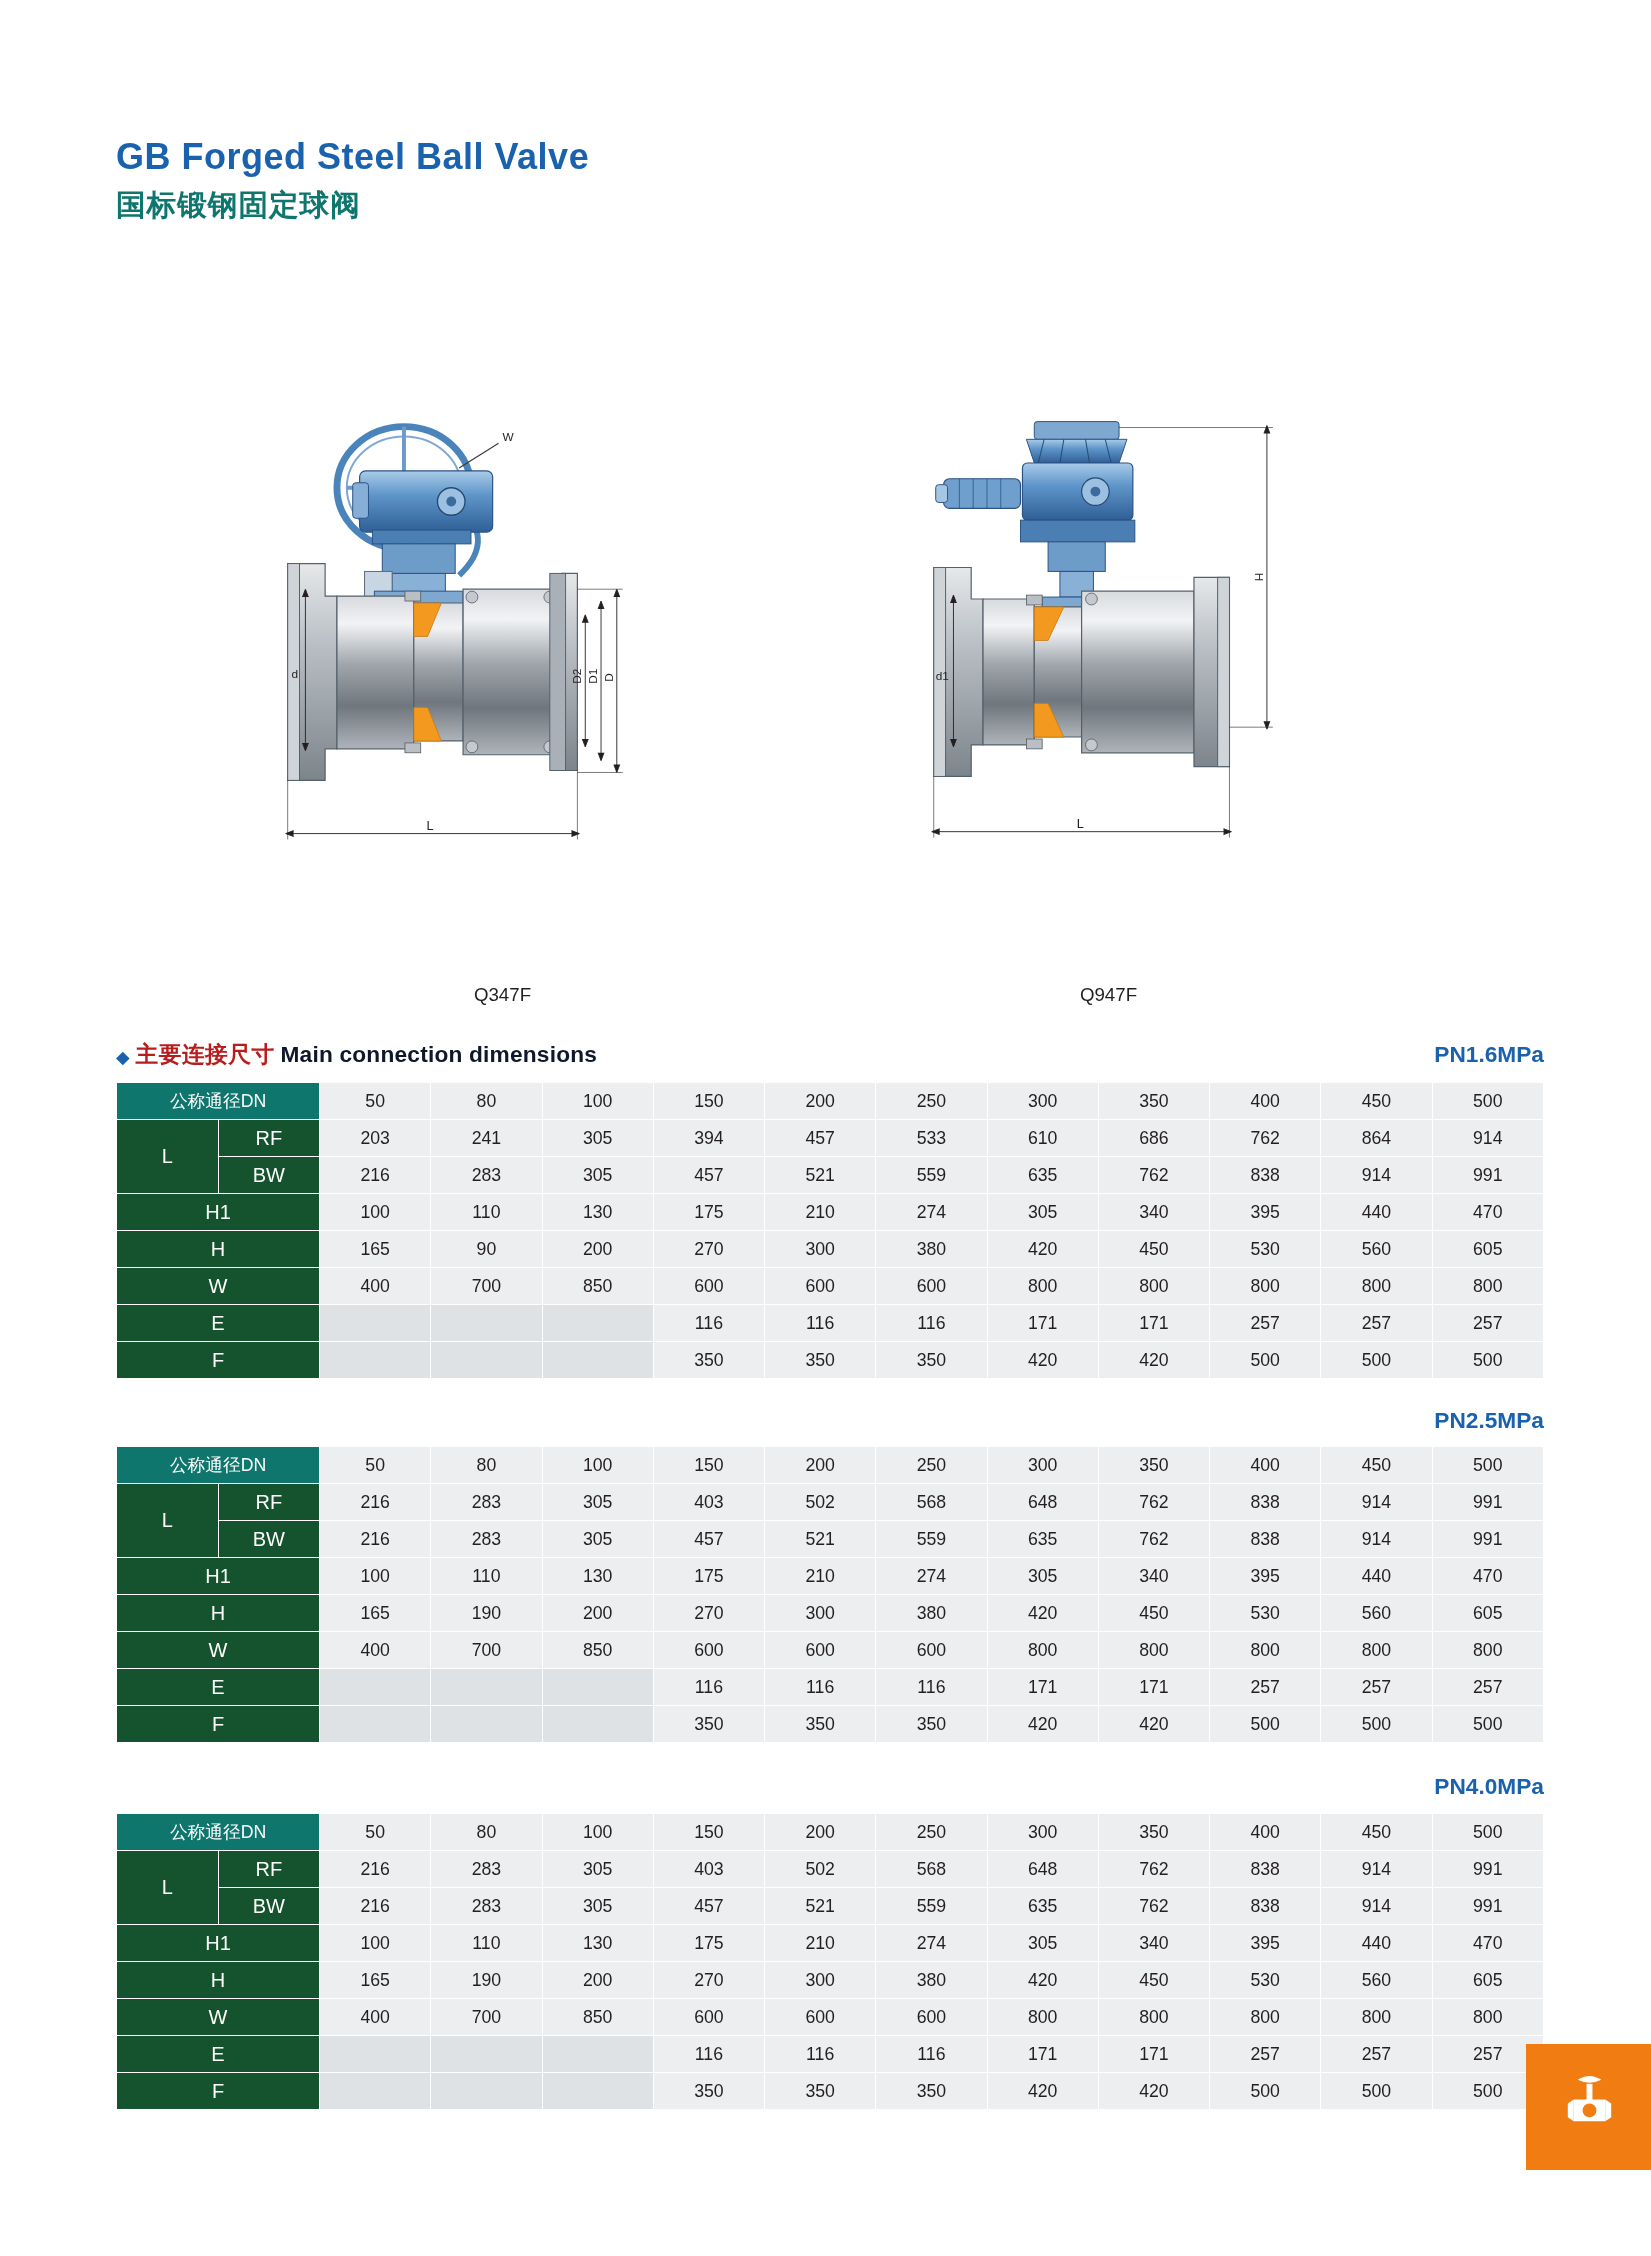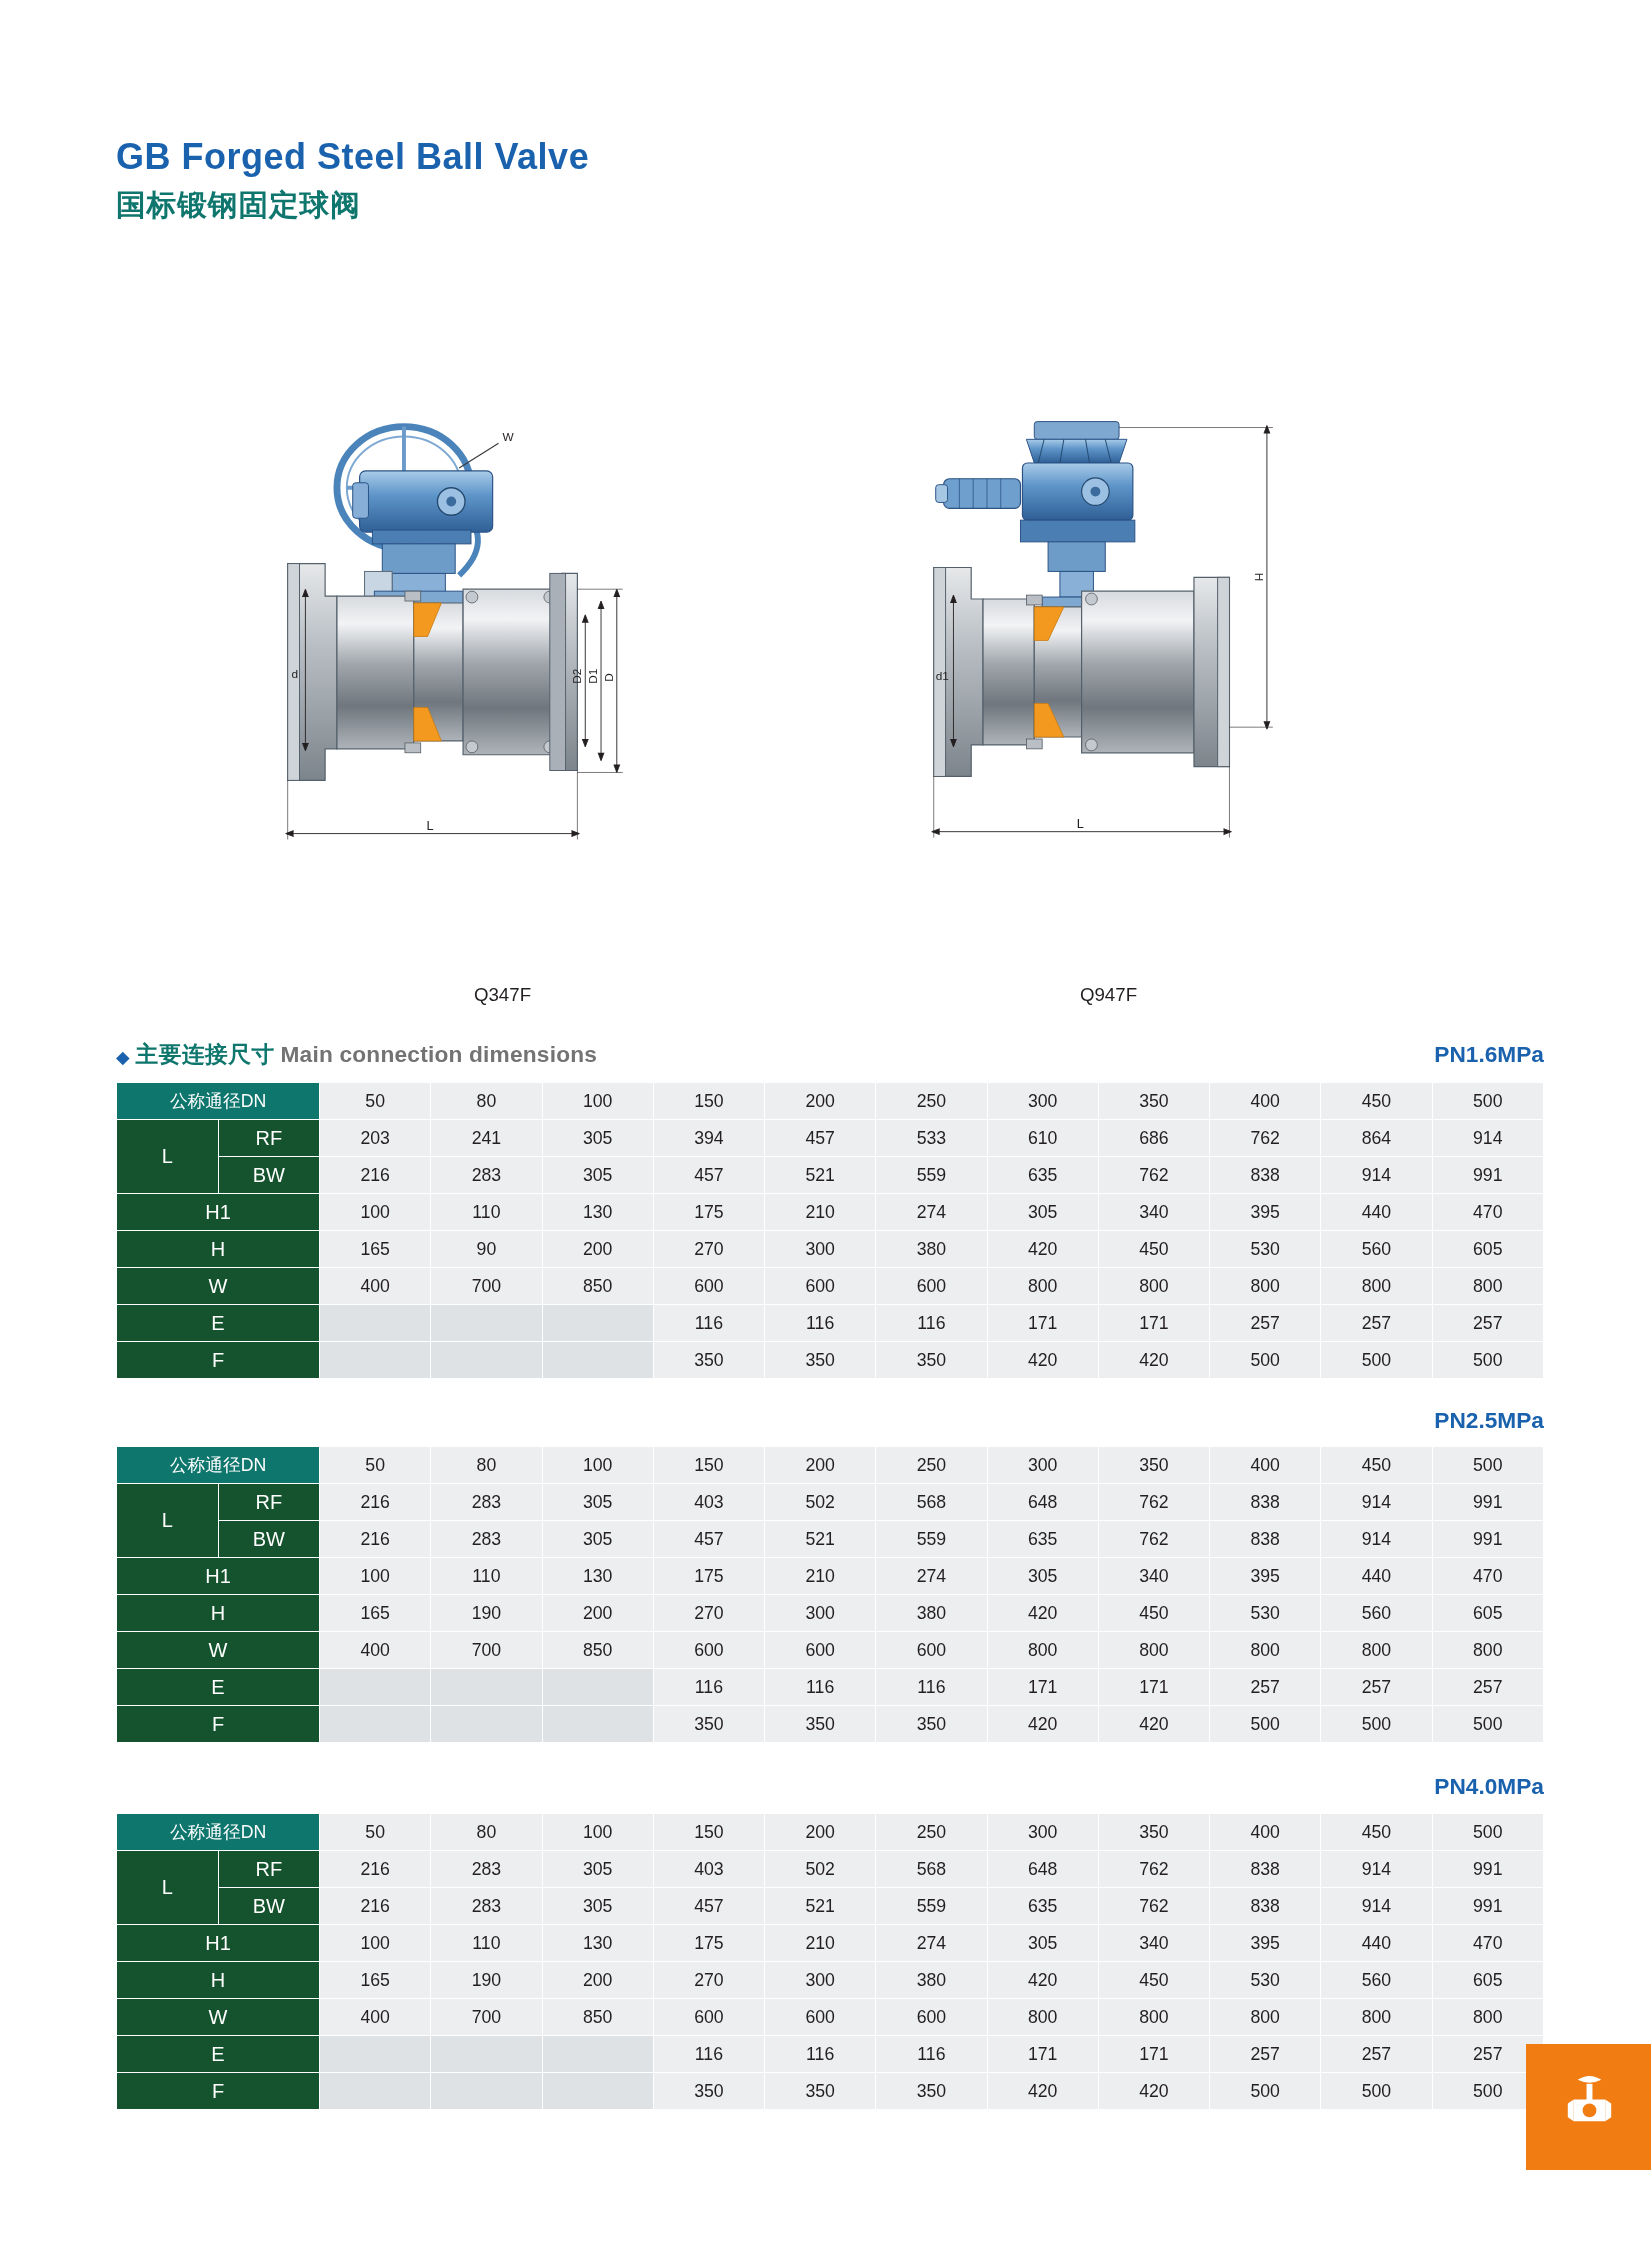--- a/index.html
+++ b/index.html
@@ -80,27 +80,27 @@
   }
   .sec-diamond {
     color: #1a62ad;
     font-size: 17.7px;
     vertical-align: middle;
     margin-right: 5.9px;
   }
   .sec-title-cn {
     font-size: 22.7px;
     font-weight: bold;
-    color: #0f766e;
+    color: #b91c1c;
     letter-spacing: 0.5px;
   }
   .sec-title-en {
     font-size: 22.7px;
     font-weight: bold;
-    color: #737373;
+    color: #0f172a;
     letter-spacing: 0.2px;
     margin-left: 5.9px;
   }
   .pn-label {
     position: absolute;
     right: 0;
     top: 2px;
     font-size: 22.7px;
     font-weight: bold;
     color: #1a62ad;

